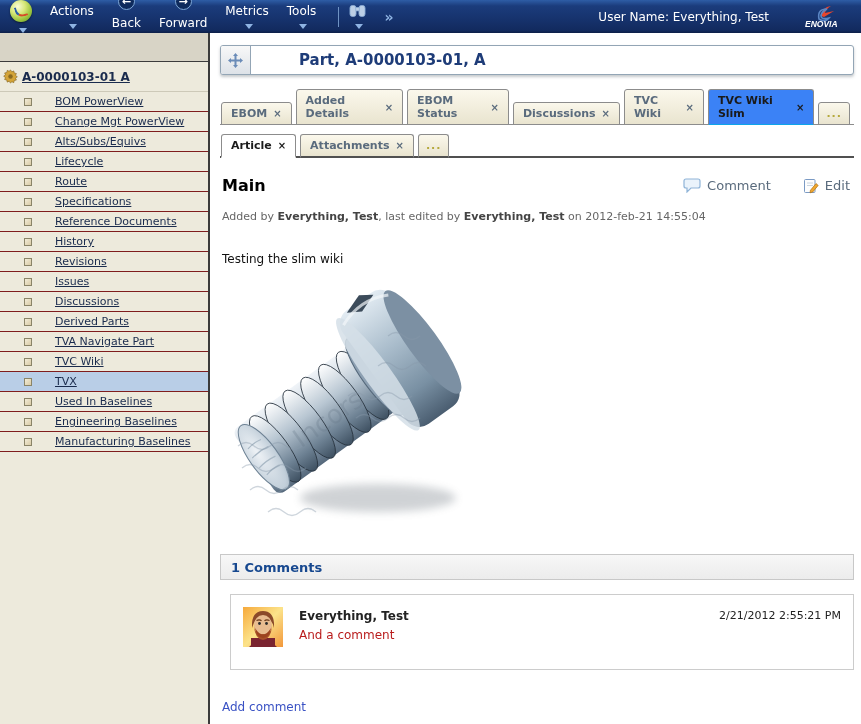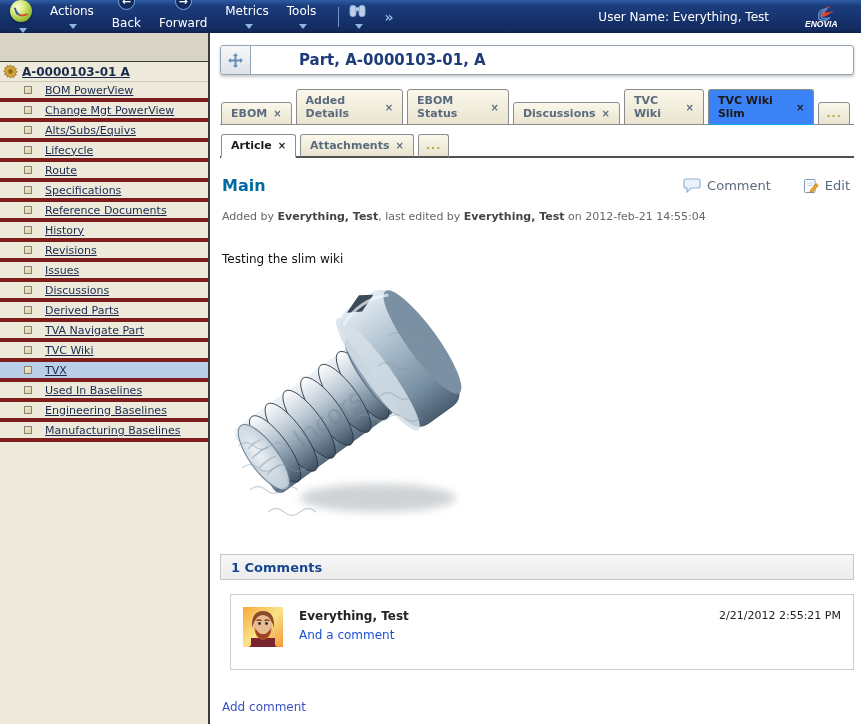--- a/index.html
+++ b/index.html
@@ -25,25 +25,25 @@
   .brand { margin-left:22px; margin-right:2px; display:flex; flex-direction:column; align-items:center; }
 
   
   .main-row { display:flex; height:691px; }
   .sidebar { width:208px; background:#edeadc; display:flex; flex-direction:column; }
   .side-head { height:29px; background:#d8d4c6; border-bottom:1px solid #3c3c3c; }
   .divider { width:2px; background:#3b3b3b; }
   .content { flex:1; background:#fff; padding:0 7px 0 10px; position:relative; }
 
   
-  .root-item { height:20px; display:flex; align-items:center; gap:4px; padding-left:3px;
+  .root-item { height:30px; display:flex; align-items:center; gap:4px; padding-left:3px;
                border-bottom:1px solid #cdc9b8; }
   .root-link { font-size:12px; font-weight:bold; color:#1a2b4d; text-decoration:underline; cursor:pointer; }
-  .side-item { height:20px; display:flex; align-items:center; gap:13px; padding-left:24px;
-               border-bottom:4px solid #7f1d1d; }
+  .side-item { height:20px; display:flex; align-items:center; gap:23px; padding-left:24px;
+               border-bottom:1px solid #7f1d1d; }
   .side-item.selected { background:#b9cee7; }
   .sq { width:8px; height:8px; background:linear-gradient(135deg,#f2ecd8 0%,#d9cba6 100%);
         border:1px solid #8a8468; flex:0 0 auto; }
   .side-link { font-size:11px; color:#1a2b4d; text-decoration:underline; cursor:pointer; white-space:nowrap; }
 
   
   .title-box { margin-top:12px; height:30px; display:flex; border:1px solid #93a5b5; border-radius:3px;
                box-shadow:0 2px 3px rgba(90,100,110,.35); background:#fff;gap:36px; }
   .title-btn { width:30px; border-right:1px solid #93a5b5; background:linear-gradient(#f8f8f8,#dde2e8);
                display:flex; align-items:center; justify-content:center; border-radius:2px 0 0 2px; cursor:pointer; }
@@ -56,38 +56,38 @@
          background:linear-gradient(#fbf8ec,#e9e4cf); color:#5a6b7d; font-size:11px; font-weight:bold; cursor:pointer; }
   .tab.active { background:#3b82f6; color:#1a1a1a; border-bottom:1px solid #0ea5e9; }
   .tab .x { font-size:10px; font-weight:bold; }
   .tab.overflow { color:#b5a93c; padding:4px 7px; letter-spacing:1px; }
   .tabs.sub { margin-top:9px; border-bottom:2px solid #505050; }
   .tabs.sub .tab { margin-bottom:-2px; border-bottom:2px solid #505050; }
   .tabs.sub .tab.active { border-bottom:2px solid #fff; background:#fff; }
 
   
   .art-head { display:flex; align-items:center; margin-top:18px; padding:0 4px 0 2px; }
-  .art-title { font-size:16px; font-weight:bold; color:#0369a1; }
+  .art-title { font-size:16px; font-weight:bold; color:#000000; }
   .art-actions { margin-left:auto; display:flex; align-items:center; gap:32px; }
   .act-btn { display:flex; align-items:center; gap:6px; color:#5a6b7d; font-size:13px; cursor:pointer; }
   .byline { margin-top:15px; font-size:11px; color:#666; padding-left:2px; }
   .byline b { color:#444; }
   .body-text { margin-top:29px; font-size:12px; color:#111; padding-left:2px; }
   .art-image { margin:10px 0 0 8px; width:240px; height:250px; }
 
   
   .cmt-bar { margin-top:28px; height:26px; background:linear-gradient(#f7f7f7,#ececec);
              border:1px solid #c8c8c8; display:flex; align-items:center; padding-left:10px;
              font-size:13px; font-weight:bold; color:#17488f; }
   .cmt-card { margin:14px 0 0 10px; border:1px solid #ccc; background:#fff; padding:12px;
               display:flex; gap:16px; min-height:76px; }
   .avatar { width:40px; height:40px; flex:0 0 auto; }
   .cmt-body { display:flex; flex-direction:column; gap:5px; padding-top:2px; }
   .cmt-author { font-size:12px; font-weight:bold; color:#222; }
-  .cmt-text { font-size:12px; color:#1d4ed8; }
+  .cmt-text { font-size:12px; color:#b91c1c; }
   .cmt-time { margin-left:auto; font-size:11px; color:#222; white-space:nowrap; padding-top:2px; }
   .add-comment { margin-top:30px; padding-left:2px; font-size:12px; color:#3a52c4; cursor:pointer; display:inline-block; }
 </style>
 </head>
 <body>
 
 <div class="toolbar">
   <div class="tb-group">
     <span class="sphere"></span>
     <span class="caret"></span>

